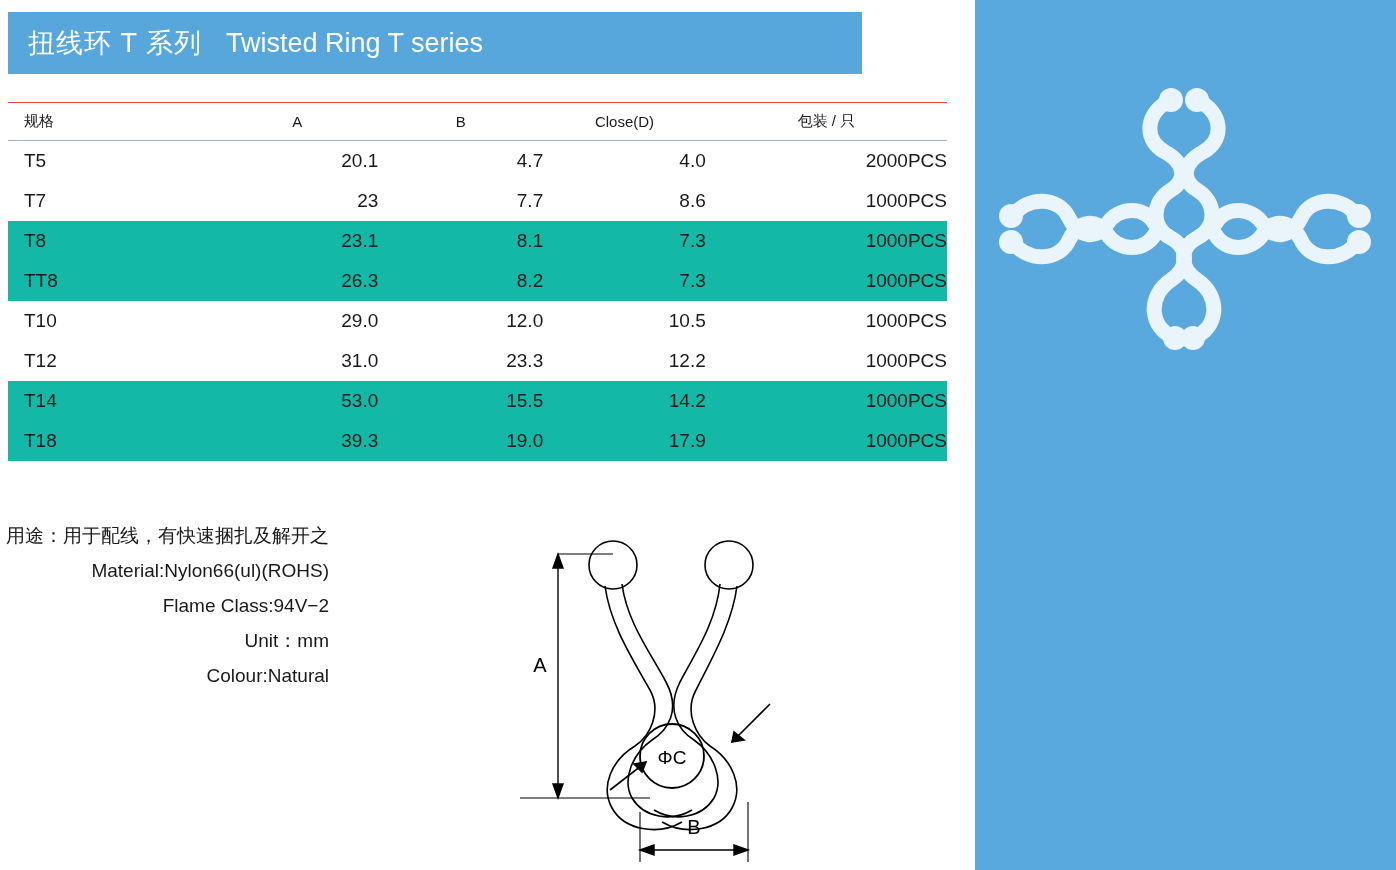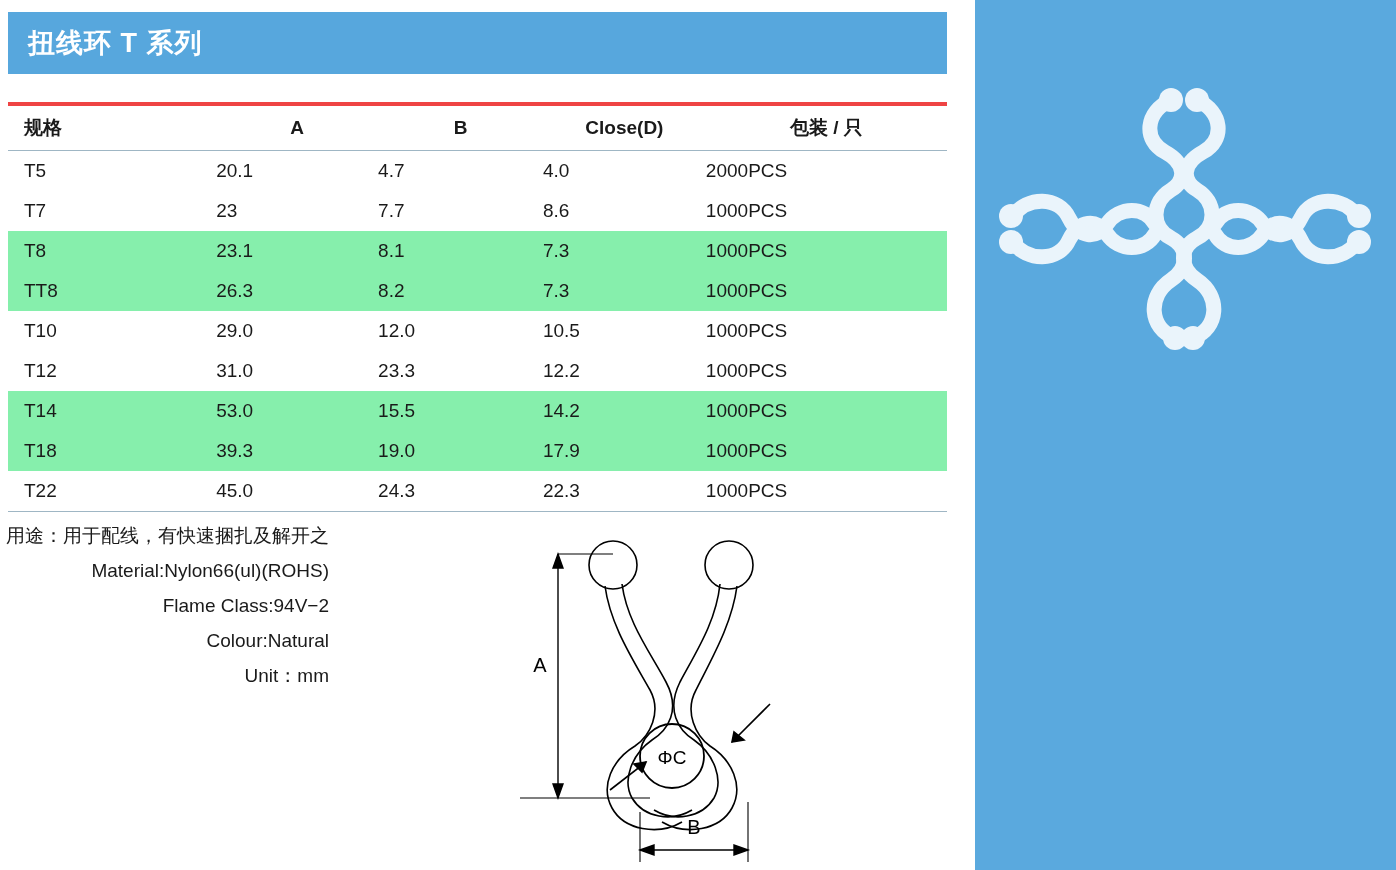--- a/index.html
+++ b/index.html
@@ -25,26 +25,25 @@
     position: absolute;
     left: 0;
     top: 0;
     width: 975px;
     height: 870px;
   }
   .title-bar {
     position: absolute;
     left: 8px;
     top: 12px;
-    width: 939px;
+    width: 854px;
     height: 62px;
     background: #57a7dd;
     display: flex;
     align-items: center;
-    font-weight: bold;
   }
   .title-cn {
     color: #ffffff;
     font-size: 27px;
     letter-spacing: 1px;
     padding-left: 20px;
   }
   .title-en {
     color: #ffffff;
     font-size: 27px;
@@ -54,44 +53,44 @@
   table.spec {
     position: absolute;
     left: 8px;
     top: 102px;
     width: 939px;
     border-collapse: collapse;
     font-size: 19px;
     color: #1a1a1a;
   }
   table.spec th {
-    font-weight: bold;
-    font-size: 19px;
+    font-weight: normal;
+    font-size: 15px;
     padding: 9px 0;
-    border-top: 4px solid #ef4444;
+    border-top: 1px solid #ef4444;
     border-bottom: 1px solid #9fb6c4;
     text-align: center;
     color: #1a1a1a;
   }
   table.spec th.col-spec,
   table.spec td.col-spec {
     text-align: left;
     padding-left: 16px;
     width: 196px;
   }
   table.spec th.col-a, table.spec td.col-a { width: 165px; }
   table.spec th.col-b, table.spec td.col-b { width: 168px; }
   table.spec th.col-c, table.spec td.col-c { width: 165px; }
   table.spec th.col-p, table.spec td.col-p { width: 245px; }
   table.spec td {
     padding: 9px 0;
-    text-align: left;
+    text-align: right;
   }
   table.spec tr.shade td {
-    background: #86efac;
+    background: #14b8a6;
   }
   table.spec tr.last td {
     border-bottom: 1px solid #9fb6c4;
   }
 
   .notes {
     position: absolute;
     left: 6px;
     top: 518px;
     font-size: 19px;
@@ -129,20 +128,21 @@
 </style>
 </head>
 <body>
 
 <div class="page">
 
   <div class="left">
 
     <div class="title-bar">
       <span class="title-cn">扭线环 T 系列</span>
+      <span class="title-en">Twisted Ring T series</span>
     </div>
 
     <table class="spec">
       <thead>
         <tr>
           <th class="col-spec">规格</th>
           <th class="col-a">A</th>
           <th class="col-b">B</th>
           <th class="col-c">Close(D)</th>
           <th class="col-p">包装 / 只</th>
@@ -198,36 +198,29 @@
           <td class="col-c">14.2</td>
           <td class="col-p">1000PCS</td>
         </tr>
         <tr class="shade">
           <td class="col-spec">T18</td>
           <td class="col-a">39.3</td>
           <td class="col-b">19.0</td>
           <td class="col-c">17.9</td>
           <td class="col-p">1000PCS</td>
         </tr>
-        <tr class="last">
-          <td class="col-spec">T22</td>
-          <td class="col-a">45.0</td>
-          <td class="col-b">24.3</td>
-          <td class="col-c">22.3</td>
-          <td class="col-p">1000PCS</td>
-        </tr>
       </tbody>
     </table>
 
     <div class="notes">
       <div>用途：用于配线，有快速捆扎及解开之</div>
       <div>Material:Nylon66(ul)(ROHS)</div>
       <div>Flame Class:94V−2</div>
+      <div>Unit：mm</div>
       <div>Colour:Natural</div>
-      <div>Unit：mm</div>
     </div>
 
     <div class="drawing">
       <svg width="340" height="330" viewBox="0 0 340 330">
         <defs></defs>
 
         <g fill="none" stroke="#000000" stroke-width="1.6">
 
           <path d="M 105 46
                    C 110 84, 132 118, 150 150

